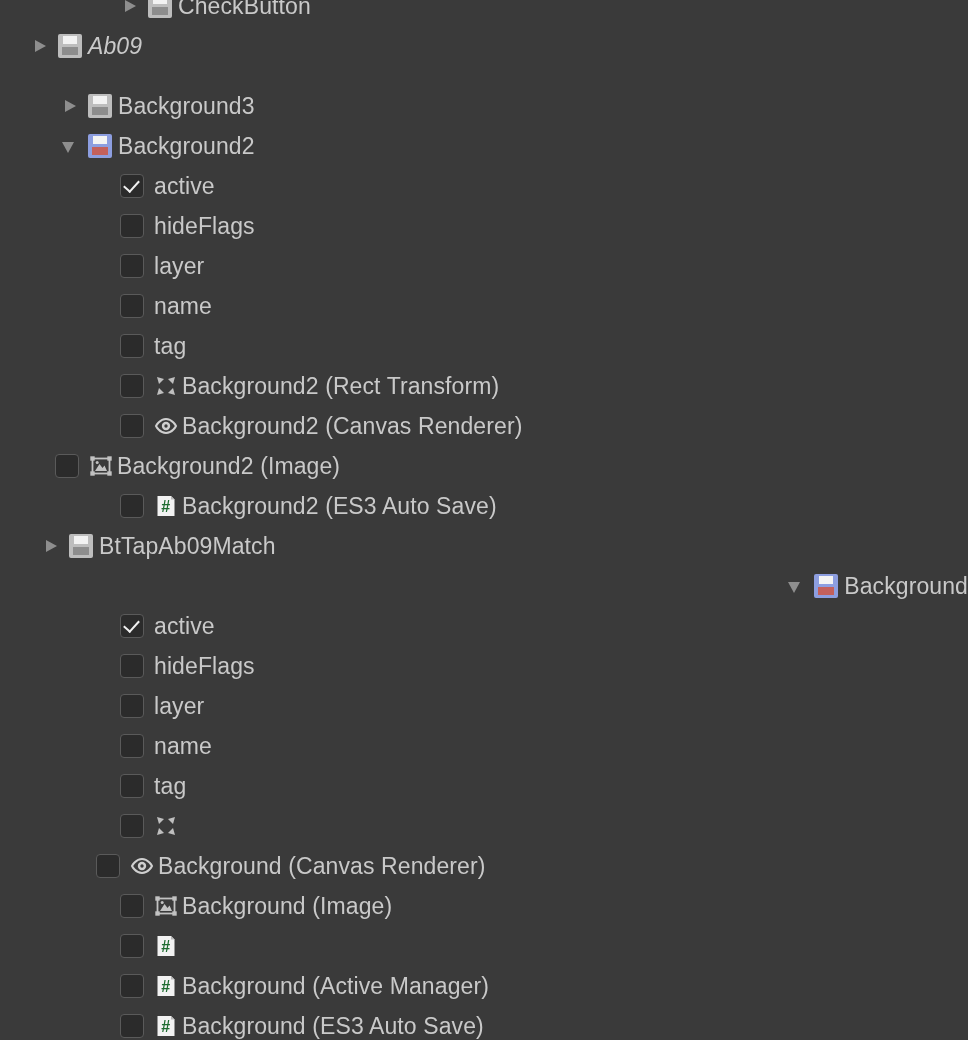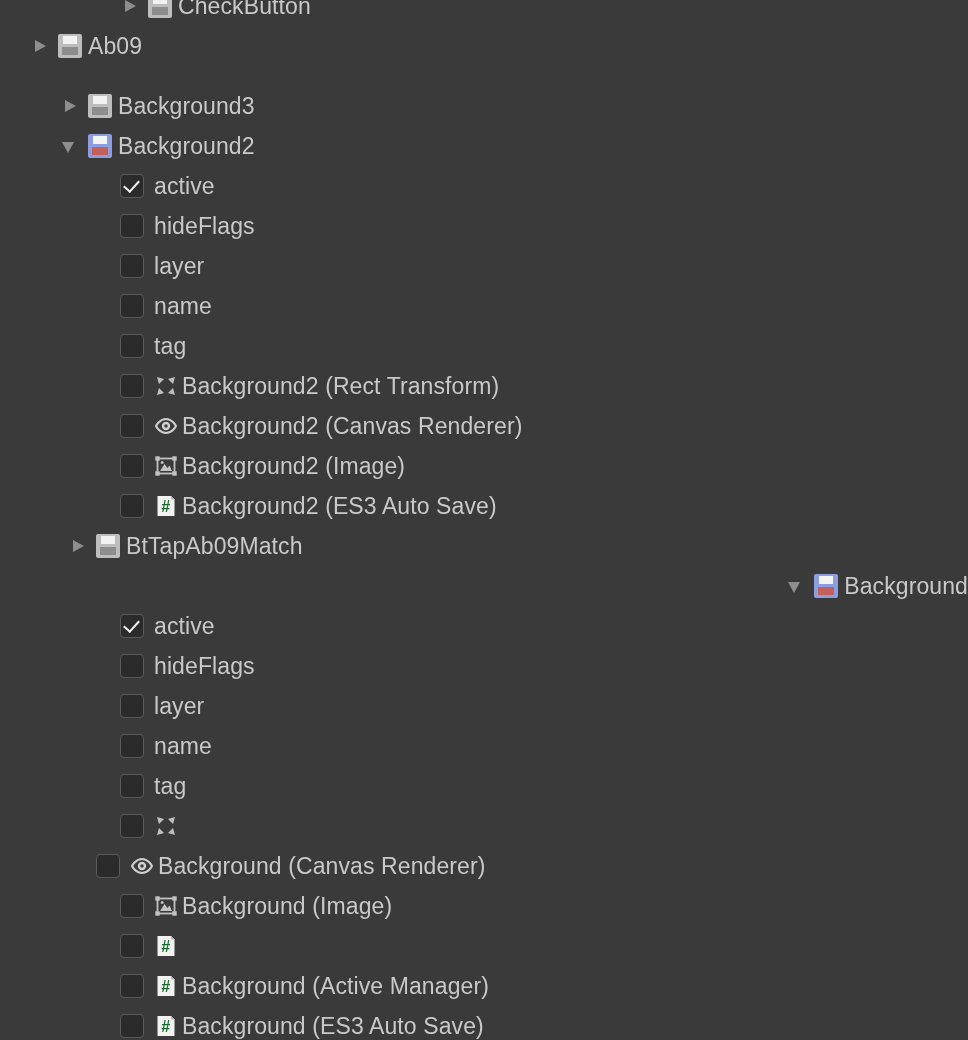--- a/index.html
+++ b/index.html
@@ -129,21 +129,21 @@
 <div id="tree">
     <div class="row" style="padding-left: 120px; margin-top: -14px;">
       <div class="arrow collapsed"></div>
       <div class="go-icon grey">
         <span class="body"></span>
         <span class="slot"></span>
         <span class="label"></span>
       </div>
       <span class="txt">CheckButton</span>
     </div>
-    <div class="row" style="padding-left: 30px;">
+    <div class="row" style="padding-left: 30px; font-style: italic;">
       <div class="arrow collapsed"></div>
       <div class="go-icon grey">
         <span class="body"></span>
         <span class="slot"></span>
         <span class="label"></span>
       </div>
       <span class="txt">Ab09</span>
     </div>
     <div class="row" style="padding-left: 60px; margin-top: 20px;">
       <div class="arrow collapsed"></div>
@@ -199,21 +199,21 @@
       <div class="cb"></div>
       <div class="comp-icon">
         <svg width="24" height="24" viewBox="0 0 24 24">
           <path d="M12 5 C5.5 5 2 12 2 12 C2 12 5.5 19 12 19 C18.5 19 22 12 22 12 C22 12 18.5 5 12 5 Z" fill="none" stroke="#cfcfcf" stroke-width="2"></path>
           <circle cx="12" cy="12" r="4.2" fill="#cfcfcf"></circle>
           <circle cx="12" cy="12" r="1.7" fill="#3a3a3a"></circle>
         </svg>
       </div>
       <span class="txt">Background2 (Canvas Renderer)</span>
     </div>
-    <div class="row" style="padding-left: 120px;">
+    <div class="row" style="padding-left: 55px;">
       <div class="cb"></div>
       <div class="comp-icon">
         <svg width="24" height="24" viewBox="0 0 24 24">
           <rect x="3.5" y="4.5" width="17" height="15" fill="none" stroke="#c2c2c2" stroke-width="1.8"></rect>
           <path d="M6 17 L10.5 10 L13.5 14 L15.5 11.5 L18 17 Z" fill="#c2c2c2"></path>
           <circle cx="8.2" cy="8.4" r="1.5" fill="#c2c2c2"></circle>
           <rect x="1.2999999999999998" y="2.3" width="4.4" height="4.4" fill="#c2c2c2"></rect>
           <rect x="18.3" y="2.3" width="4.4" height="4.4" fill="#c2c2c2"></rect>
           <rect x="1.2999999999999998" y="17.3" width="4.4" height="4.4" fill="#c2c2c2"></rect>
           <rect x="18.3" y="17.3" width="4.4" height="4.4" fill="#c2c2c2"></rect>
@@ -225,21 +225,21 @@
       <div class="cb"></div>
       <div class="comp-icon">
         <svg width="24" height="24" viewBox="0 0 24 24">
           <path d="M3.5 2 H17 L20.5 5.5 V22 H3.5 Z" fill="#f2f2f2"></path>
           <path d="M17 2 L20.5 5.5 H17 Z" fill="#b9b9b9"></path>
           <text x="11.8" y="17.5" text-anchor="middle" font-family="&quot;Liberation Sans&quot;, sans-serif" font-size="16" font-weight="bold" fill="#1d6b2f">#</text>
         </svg>
       </div>
       <span class="txt">Background2 (ES3 Auto Save)</span>
     </div>
-    <div class="row" style="padding-left: 68px;">
+    <div class="row" style="padding-left: 41px;">
       <div class="arrow collapsed"></div>
       <div class="go-icon grey">
         <span class="body"></span>
         <span class="slot"></span>
         <span class="label"></span>
       </div>
       <span class="txt">BtTapAb09Match</span>
     </div>
     <div class="row" style="padding-left: 60px; justify-content: flex-end;">
       <div class="arrow expanded"></div>

